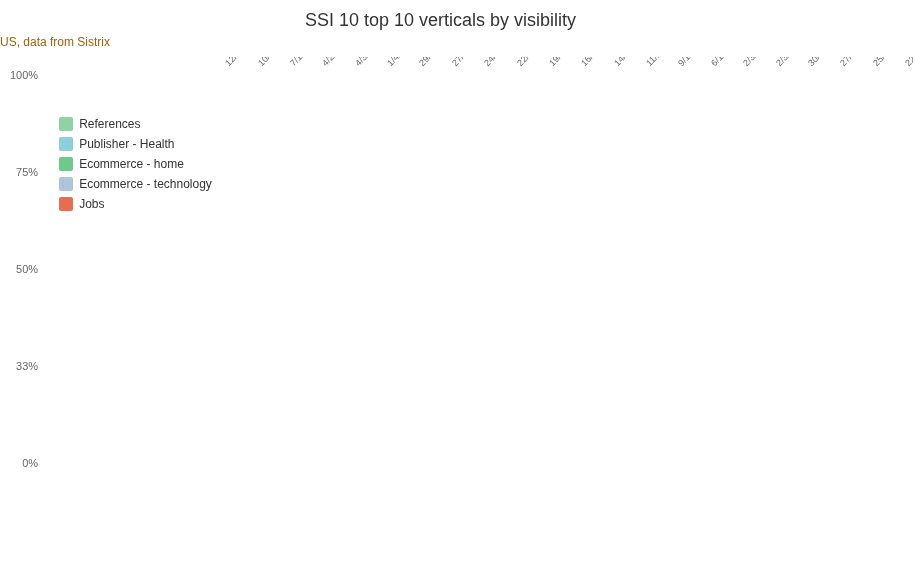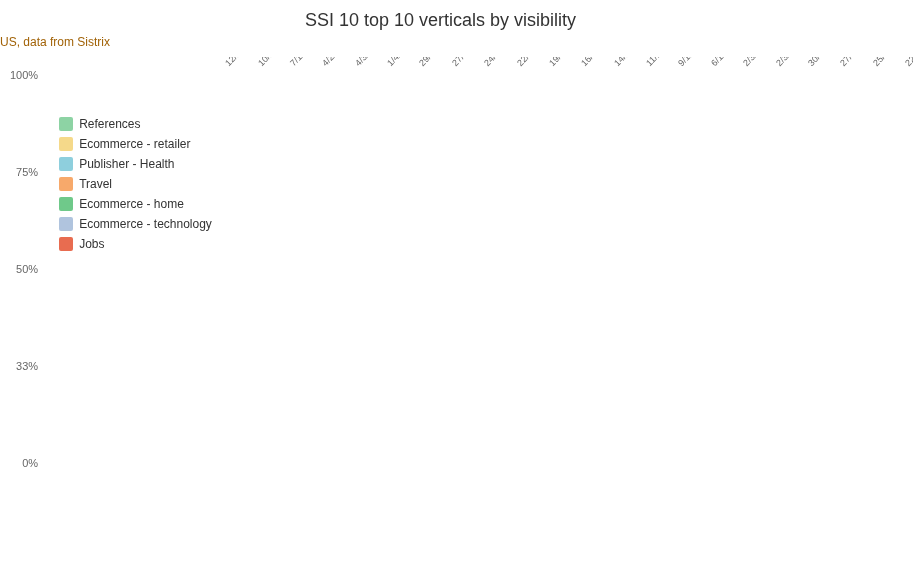--- a/index.html
+++ b/index.html
@@ -133,30 +133,22 @@
             <rect x="0" y="0" width="680" height="400" fill="none" stroke="#ccc" stroke-width="0.5"></rect>
           </svg>
         </div>
 
         <div class="legend" id="legend-container">
         <div class="legend-item">
       <div class="legend-color" style="background:#8dd3a4;"></div>
       <span class="legend-label">References</span>
     </div>
             <div class="legend-item">
-      <div class="legend-color" style="background:#f5d98a;"></div>
-      <span class="legend-label">Ecommerce - retailer</span>
-    </div>
-            <div class="legend-item">
       <div class="legend-color" style="background:#8ecfdd;"></div>
       <span class="legend-label">Publisher - Health</span>
-    </div>
-            <div class="legend-item">
-      <div class="legend-color" style="background:#f7a96b;"></div>
-      <span class="legend-label">Travel</span>
     </div>
             <div class="legend-item">
       <div class="legend-color" style="background:#6fc98a;"></div>
       <span class="legend-label">Ecommerce - home</span>
     </div>
             <div class="legend-item">
       <div class="legend-color" style="background:#b0c4de;"></div>
       <span class="legend-label">Ecommerce - technology</span>
     </div>
             <div class="legend-item">

